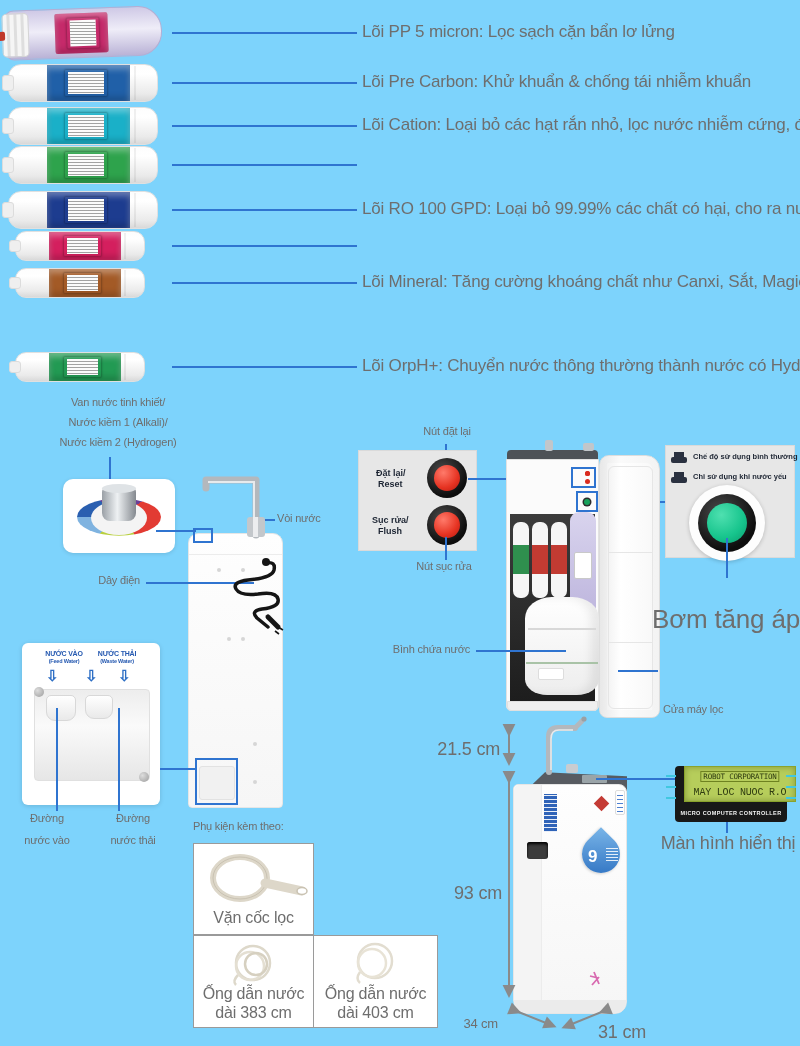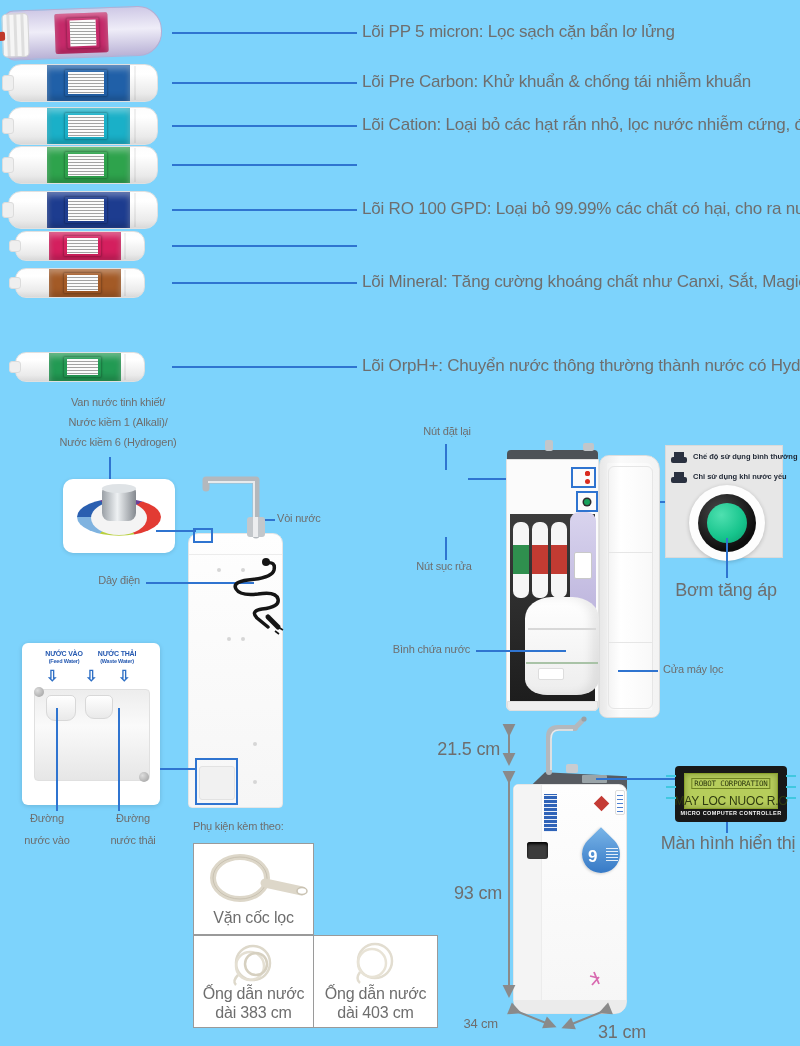--- a/index.html
+++ b/index.html
@@ -122,21 +122,21 @@
         <div class="band" style="background: rgb(34, 154, 83);"></div>
         <div class="chip"></div>
         <div class="seam"></div>
       </div>
     <div class="lead"></div>
     <div class="ftext">Lõi OrpH+: Chuyển nước thông thường thành nước có Hydro hoạt tính</div>
   </div>
 
   <div class="txt" style="left:118px;top:396px;transform:translateX(-50%)">Van nước tinh khiết/</div>
   <div class="txt" style="left:118px;top:416px;transform:translateX(-50%)">Nước kiềm 1 (Alkali)/</div>
-  <div class="txt" style="left:118px;top:436px;transform:translateX(-50%)">Nước kiềm 6 (Hydrogen)</div>
+  <div class="txt" style="left:118px;top:436px;transform:translateX(-50%)">Nước kiềm 2 (Hydrogen)</div>
   <div class="bl" style="left:109px;top:457px;width:2px;height:32px"></div>
   <div class="abs" style="left:63px;top:479px;width:112px;height:74px;background:#fff;border-radius:10px;box-shadow:0 1px 4px rgba(0,0,0,.12)">
     <div class="abs" style="left:14px;top:12px;width:84px;height:52px;border-radius:50%;background:conic-gradient(from -90deg,#2a5fb0 0 14%,#6a3f96 14% 38%,#e23b33 38% 66%,#b8cf3e 66% 86%,#7fb3e0 86% 100%);transform:scaleY(.72)"></div>
     <div class="abs" style="left:28px;top:22px;width:56px;height:34px;border-radius:50%;background:#f4f4f4"></div>
     <div class="abs" style="left:39px;top:8px;width:34px;height:34px;border-radius:5px 5px 8px 8px;background:linear-gradient(90deg,#9aa0a6,#eef1f3 45%,#84898f)"></div>
     <div class="abs" style="left:39px;top:5px;width:34px;height:9px;border-radius:50%;background:#dfe3e6"></div>
   </div>
   <div class="bl" style="left:156px;top:530px;width:40px;height:2px"></div>
 
   <div class="whitebody" style="left:188px;top:533px;width:95px;height:275px;border-radius:10px 10px 4px 4px">
@@ -186,20 +186,32 @@
     <div class="acclabel" style="bottom:24px">Ống dẫn nước</div>
     <div class="acclabel" style="bottom:5px">dài 383 cm</div>
   </div>
   <div class="accbox" style="left:313px;top:935px;width:125px;height:93px">
     <div class="acclabel" style="bottom:24px">Ống dẫn nước</div>
     <div class="acclabel" style="bottom:5px">dài 403 cm</div>
   </div>
 
   <div class="txt" style="left:447px;top:425px;transform:translateX(-50%)">Nút đặt lại</div>
   <div class="bl" style="left:445px;top:444px;width:2px;height:26px"></div>
+  <div class="panelbox" style="left:358px;top:450px;width:119px;height:101px">
+    <div class="smalltxt" style="left:18px;top:18px">Đặt lại/</div>
+    <div class="smalltxt" style="left:20px;top:29px">Reset</div>
+    <div class="smalltxt" style="left:14px;top:65px">Sục rửa/</div>
+    <div class="smalltxt" style="left:20px;top:76px">Flush</div>
+    <div class="pushbtn" style="left:69px;top:8px;width:40px;height:40px">
+        <div class="core" style="width:26px;height:26px"></div>
+      </div>
+    <div class="pushbtn" style="left:69px;top:55px;width:40px;height:40px">
+        <div class="core" style="width:26px;height:26px"></div>
+      </div>
+  </div>
   <div class="bl" style="left:445px;top:537px;width:2px;height:23px"></div>
   <div class="txt" style="left:444px;top:560px;transform:translateX(-50%)">Nút sục rửa</div>
   <div class="bl" style="left:468px;top:478px;width:104px;height:2px"></div>
 
   <div class="abs" style="left:505px;top:450px;width:95px;height:262px">
     <div class="abs" style="left:2px;top:0;width:91px;height:10px;background:#4e5257;border-radius:4px 4px 0 0"></div>
     <div class="abs" style="left:1px;top:9px;width:93px;height:252px;background:#fbfbfb;border:1px solid #e2e2e2;border-radius:0 0 5px 5px"></div>
     <div class="abs" style="left:5px;top:64px;width:85px;height:187px;background:linear-gradient(180deg,#3c3c3c,#1d1d1d)"></div>
     <div class="abs" style="left:8px;top:72px;width:16px;height:76px;background:#f6f6f6;border-radius:7px">
         <div class="abs" style="left:0;right:0;top:30%;height:38%;background:#2f8f4e"></div>
@@ -229,37 +241,37 @@
   <div class="abs" style="left:584px;top:499px;width:6px;height:6px;border-radius:50%;background:#18a15a;box-shadow:0 0 0 1.5px #2c2c2c"></div>
   <div class="bl" style="left:599px;top:501px;width:66px;height:2px"></div>
 
   <div class="abs" style="left:599px;top:455px;width:61px;height:263px;background:linear-gradient(90deg,#ececec,#ffffff 35%,#f7f7f7);border:1px solid #ddd;border-radius:10px 14px 8px 8px;box-shadow:inset 0 0 0 7px rgba(0,0,0,.015)">
     <div class="abs" style="left:8px;top:10px;right:6px;bottom:8px;border:1px solid #e6e6e6;border-radius:6px"></div>
     <div class="abs" style="left:8px;top:96px;right:6px;height:1px;background:#e6e6e6"></div>
     <div class="abs" style="left:8px;top:186px;right:6px;height:1px;background:#e6e6e6"></div>
   </div>
   <div class="txt" style="left:470px;top:643px;transform:translateX(-100%)">Bình chứa nước</div>
   <div class="bl" style="left:476px;top:650px;width:90px;height:2px"></div>
-  <div class="txt" style="left:663px;top:663px">Cửa máy lọc</div>
+  <div class="txt" style="left:663px;top:703px">Cửa máy lọc</div>
   <div class="bl" style="left:618px;top:670px;width:40px;height:2px"></div>
 
-  <div class="panelbox" style="left:665px;top:445px;width:118px;height:113px">
+  <div class="panelbox" style="left:665px;top:445px;width:130px;height:113px">
     <div class="abs" style="left:9px;top:7px;width:10px;height:5px;background:#2a3140"></div>
     <div class="abs" style="left:6px;top:12px;width:16px;height:6px;background:#2a3140;border-radius:2px"></div>
     <div class="smalltxt" style="left:28px;top:7px;font-size:7.5px">Chế độ sử dụng bình thường</div>
     <div class="abs" style="left:9px;top:27px;width:10px;height:5px;background:#2a3140"></div>
     <div class="abs" style="left:6px;top:32px;width:16px;height:6px;background:#2a3140;border-radius:2px"></div>
     <div class="smalltxt" style="left:28px;top:27px;font-size:7.5px">Chỉ sử dụng khi nước yếu</div>
     <div class="abs" style="left:24px;top:40px;width:76px;height:76px;border-radius:50%;background:#fdfdfd;box-shadow:0 1px 4px rgba(0,0,0,.2)"></div>
     <div class="pushbtn" style="left:33px;top:49px;width:58px;height:58px">
         <div class="core" style="width:40px;height:40px;background:radial-gradient(circle at 36% 30%,#4fe0b0,var(--btn-green) 60%,#0b9a6c)"></div>
       </div>
   </div>
   <div class="bl" style="left:726px;top:538px;width:2px;height:40px"></div>
-  <div class="txt" style="left:726px;top:580px;transform:translateX(-50%);font-size:18px">Bơm tăng áp</div>
+  <div class="txt" style="left:726px;top:604px;transform:translateX(-50%);font-size:26px">Bơm tăng áp</div>
 
   <div class="txt" style="left:500px;top:739px;transform:translateX(-100%);font-size:18px">21.5 cm</div>
   <div class="txt" style="left:502px;top:883px;transform:translateX(-100%);font-size:18px">93 cm</div>
   <div class="txt" style="left:498px;top:1016px;transform:translateX(-100%);font-size:13px">34 cm</div>
   <div class="txt" style="left:598px;top:1022px;font-size:18px">31 cm</div>
 
   <div class="abs" style="left:527px;top:771px;width:100px;height:20px;background:#575b61;clip-path:polygon(0 92%,18% 6%,100% 26%,100% 100%,0 100%)"></div>
   <div class="whitebody" style="left:513px;top:784px;width:114px;height:230px;border-radius:5px 8px 12px 14px">
     <div class="abs" style="left:0;top:0;width:28px;height:100%;background:#f4f4f4;border-right:1px solid #ececec;border-radius:5px 0 0 14px"></div>
     <div class="abs" style="left:28px;top:6px;width:17px;height:44px;background:#2f63b8;border-radius:2px;padding:3px 2px;background-image:repeating-linear-gradient(180deg,rgba(255,255,255,.9) 0 1px,rgba(255,255,255,0) 1px 4px);background-clip:content-box"></div>
@@ -268,23 +280,23 @@
     <div class="abs" style="left:101px;top:5px;width:10px;height:25px;background:#fff;border:1px solid #ddd;border-radius:2px;padding:2px 1px;background-image:repeating-linear-gradient(180deg,#4c7fd0 0 1px,transparent 1px 4px);background-clip:content-box"></div>
     <div class="abs" style="left:68px;top:50px;width:38px;height:38px;background:linear-gradient(135deg,#79b5e8,#2b6fc0);border-radius:0 50% 50% 50%;transform:rotate(45deg);box-shadow:0 1px 3px rgba(0,0,0,.2)"></div>
     <div class="abs" style="left:74px;top:62px;color:#fff;font-size:17px;font-weight:bold;transform:none">9</div>
     <div class="abs" style="left:92px;top:63px;width:12px;height:14px;background-image:repeating-linear-gradient(180deg,rgba(255,255,255,.85) 0 1px,transparent 1px 3px)"></div>
     <div class="abs" style="left:0;bottom:0;width:100%;height:13px;background:#ebebeb;border-radius:0 0 12px 14px"></div>
   </div>
   <div class="abs" style="left:582px;top:775px;width:25px;height:8px;background:#9aa4a8;border-radius:1px"></div>
   <div class="bl" style="left:596px;top:778px;width:80px;height:2px"></div>
 
   <div class="abs" style="left:675px;top:766px;width:112px;height:56px;background:#181818;border-radius:4px">
-    <div class="abs" style="left:9px;top:7px;width:94px;height:36px;background:var(--lcd-green);border:1px solid #8aa32c;box-shadow:inset 0 0 6px rgba(60,70,10,.4)">
+    <div class="abs" style="left:9px;top:0;width:112px;height:36px;background:var(--lcd-green);border:1px solid #8aa32c;box-shadow:inset 0 0 6px rgba(60,70,10,.4)">
       <div style="position:absolute;left:50%;top:4px;transform:translateX(-50%);font-family:'DejaVu Sans Mono',monospace;font-size:7.5px;color:#2f3b10;white-space:nowrap;border:1px solid #6e8220;padding:0 2px">ROBOT CORPORATION</div>
-      <div style="position:absolute;left:50%;top:20px;transform:translateX(-50%);font-family:Liberation Sans, sans-serif;font-size:12px;color:#2f3b10;white-space:nowrap">MAY LOC NUOC R.O</div>
+      <div style="position:absolute;left:50%;top:20px;transform:translateX(-50%);font-family:Liberation Mono, monospace;font-size:10px;color:#2f3b10;white-space:nowrap">MAY LOC NUOC R.O</div>
     </div>
     <div style="position:absolute;left:50%;top:44px;transform:translateX(-50%);font-size:5.5px;font-weight:bold;color:#f2f2f2;letter-spacing:.4px;white-space:nowrap">MICRO COMPUTER CONTROLLER</div>
   </div>
   <div class="abs" style="left:666px;top:775px;width:10px;height:2px;background:#40c8e0"></div>
   <div class="abs" style="left:666px;top:786px;width:10px;height:2px;background:#40c8e0"></div>
   <div class="abs" style="left:666px;top:797px;width:10px;height:2px;background:#40c8e0"></div>
   <div class="abs" style="left:786px;top:775px;width:10px;height:2px;background:#40c8e0"></div>
   <div class="abs" style="left:786px;top:786px;width:10px;height:2px;background:#40c8e0"></div>
   <div class="abs" style="left:786px;top:797px;width:10px;height:2px;background:#40c8e0"></div>
   <div class="bl" style="left:726px;top:822px;width:2px;height:11px"></div>

